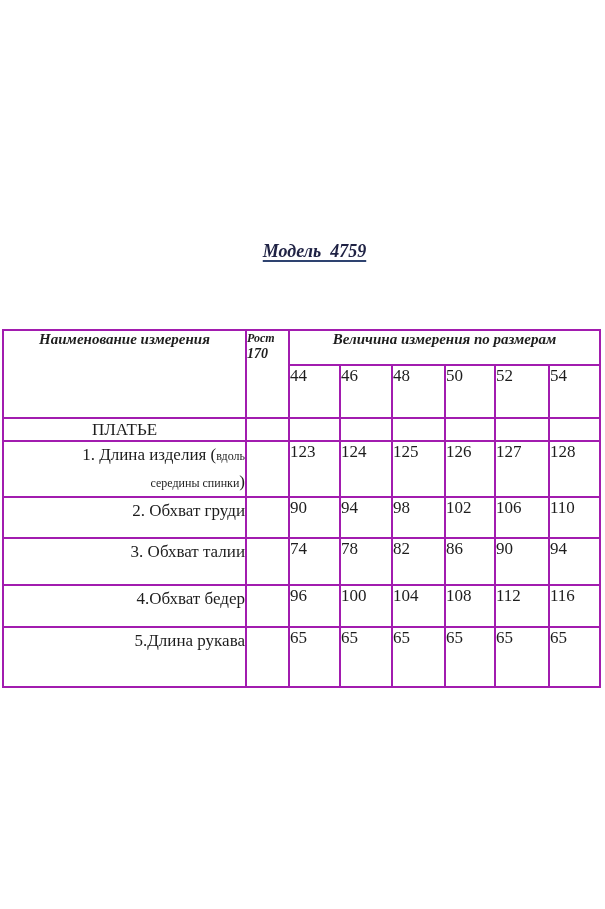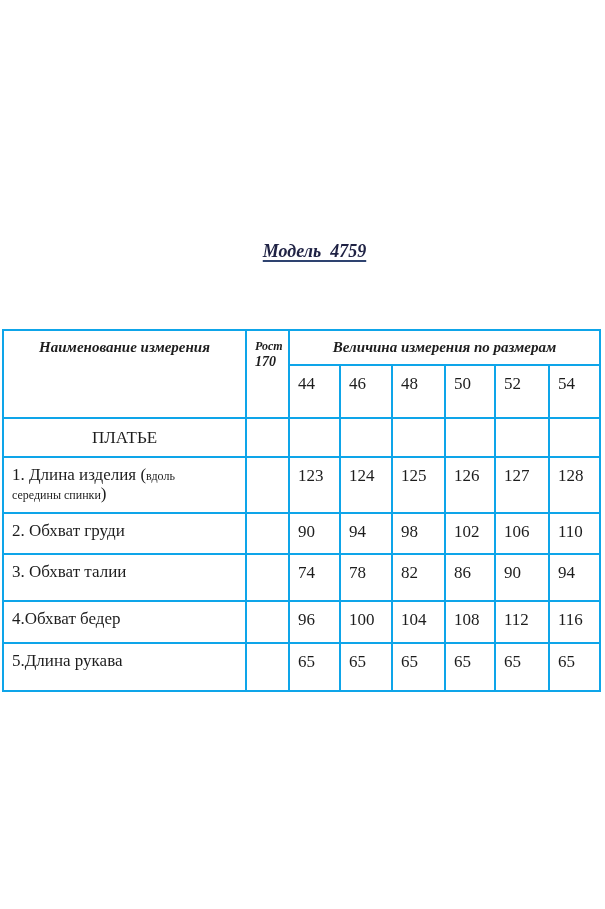--- a/index.html
+++ b/index.html
@@ -41,33 +41,33 @@
     white-space: nowrap;
   }
   table.size-table {
     position: absolute;
     top: 329px; left: 2px;
     width: 597px;
     border-collapse: collapse;
     table-layout: fixed;
   }
   .size-table td {
-    border: 2px solid #0ea5e9;
+    border: 2px solid #a21caf;
     vertical-align: top;
     overflow: hidden;
-    padding: 8px;
+    padding: 0;
   }
   tr.r-head1   { height: 35px; }
   tr.r-sizes   { height: 53px; }
   tr.r-section { height: 20px; }
   tr.r-d1 { height: 47px; }
   tr.r-d2 { height: 41px; }
   tr.r-d3 { height: 47px; }
   tr.r-d4 { height: 42px; }
-  tr.r-d5 { height: 48px; }
+  tr.r-d5 { height: 60px; }
   .c-namehead {
     text-align: center;
     padding: 13px 0 0 28px;
     font-style: italic;
     font-weight: bold;
     font-size: 15px;
   }
   .c-rost {
     padding: 7px 0 0 6px;
     font-style: italic;
@@ -87,22 +87,23 @@
     padding: 3px 0 0 7px;
   }
   .c-section {
     text-align: center;
     padding-left: 60px;
     font-size: 17px;
     line-height: 21px;
   }
   .c-label {
     font-size: 17px;
-    line-height: 18px;
+    line-height: 26px;
     padding: 3px 0 0 5px;
+    text-align: right;
   }
   .c-label .small { font-size: 12px; }
   .c-val {
     font-size: 17px;
     padding: 3px 0 0 8px;
   }
 </style>
 </head>
 <body>
 

